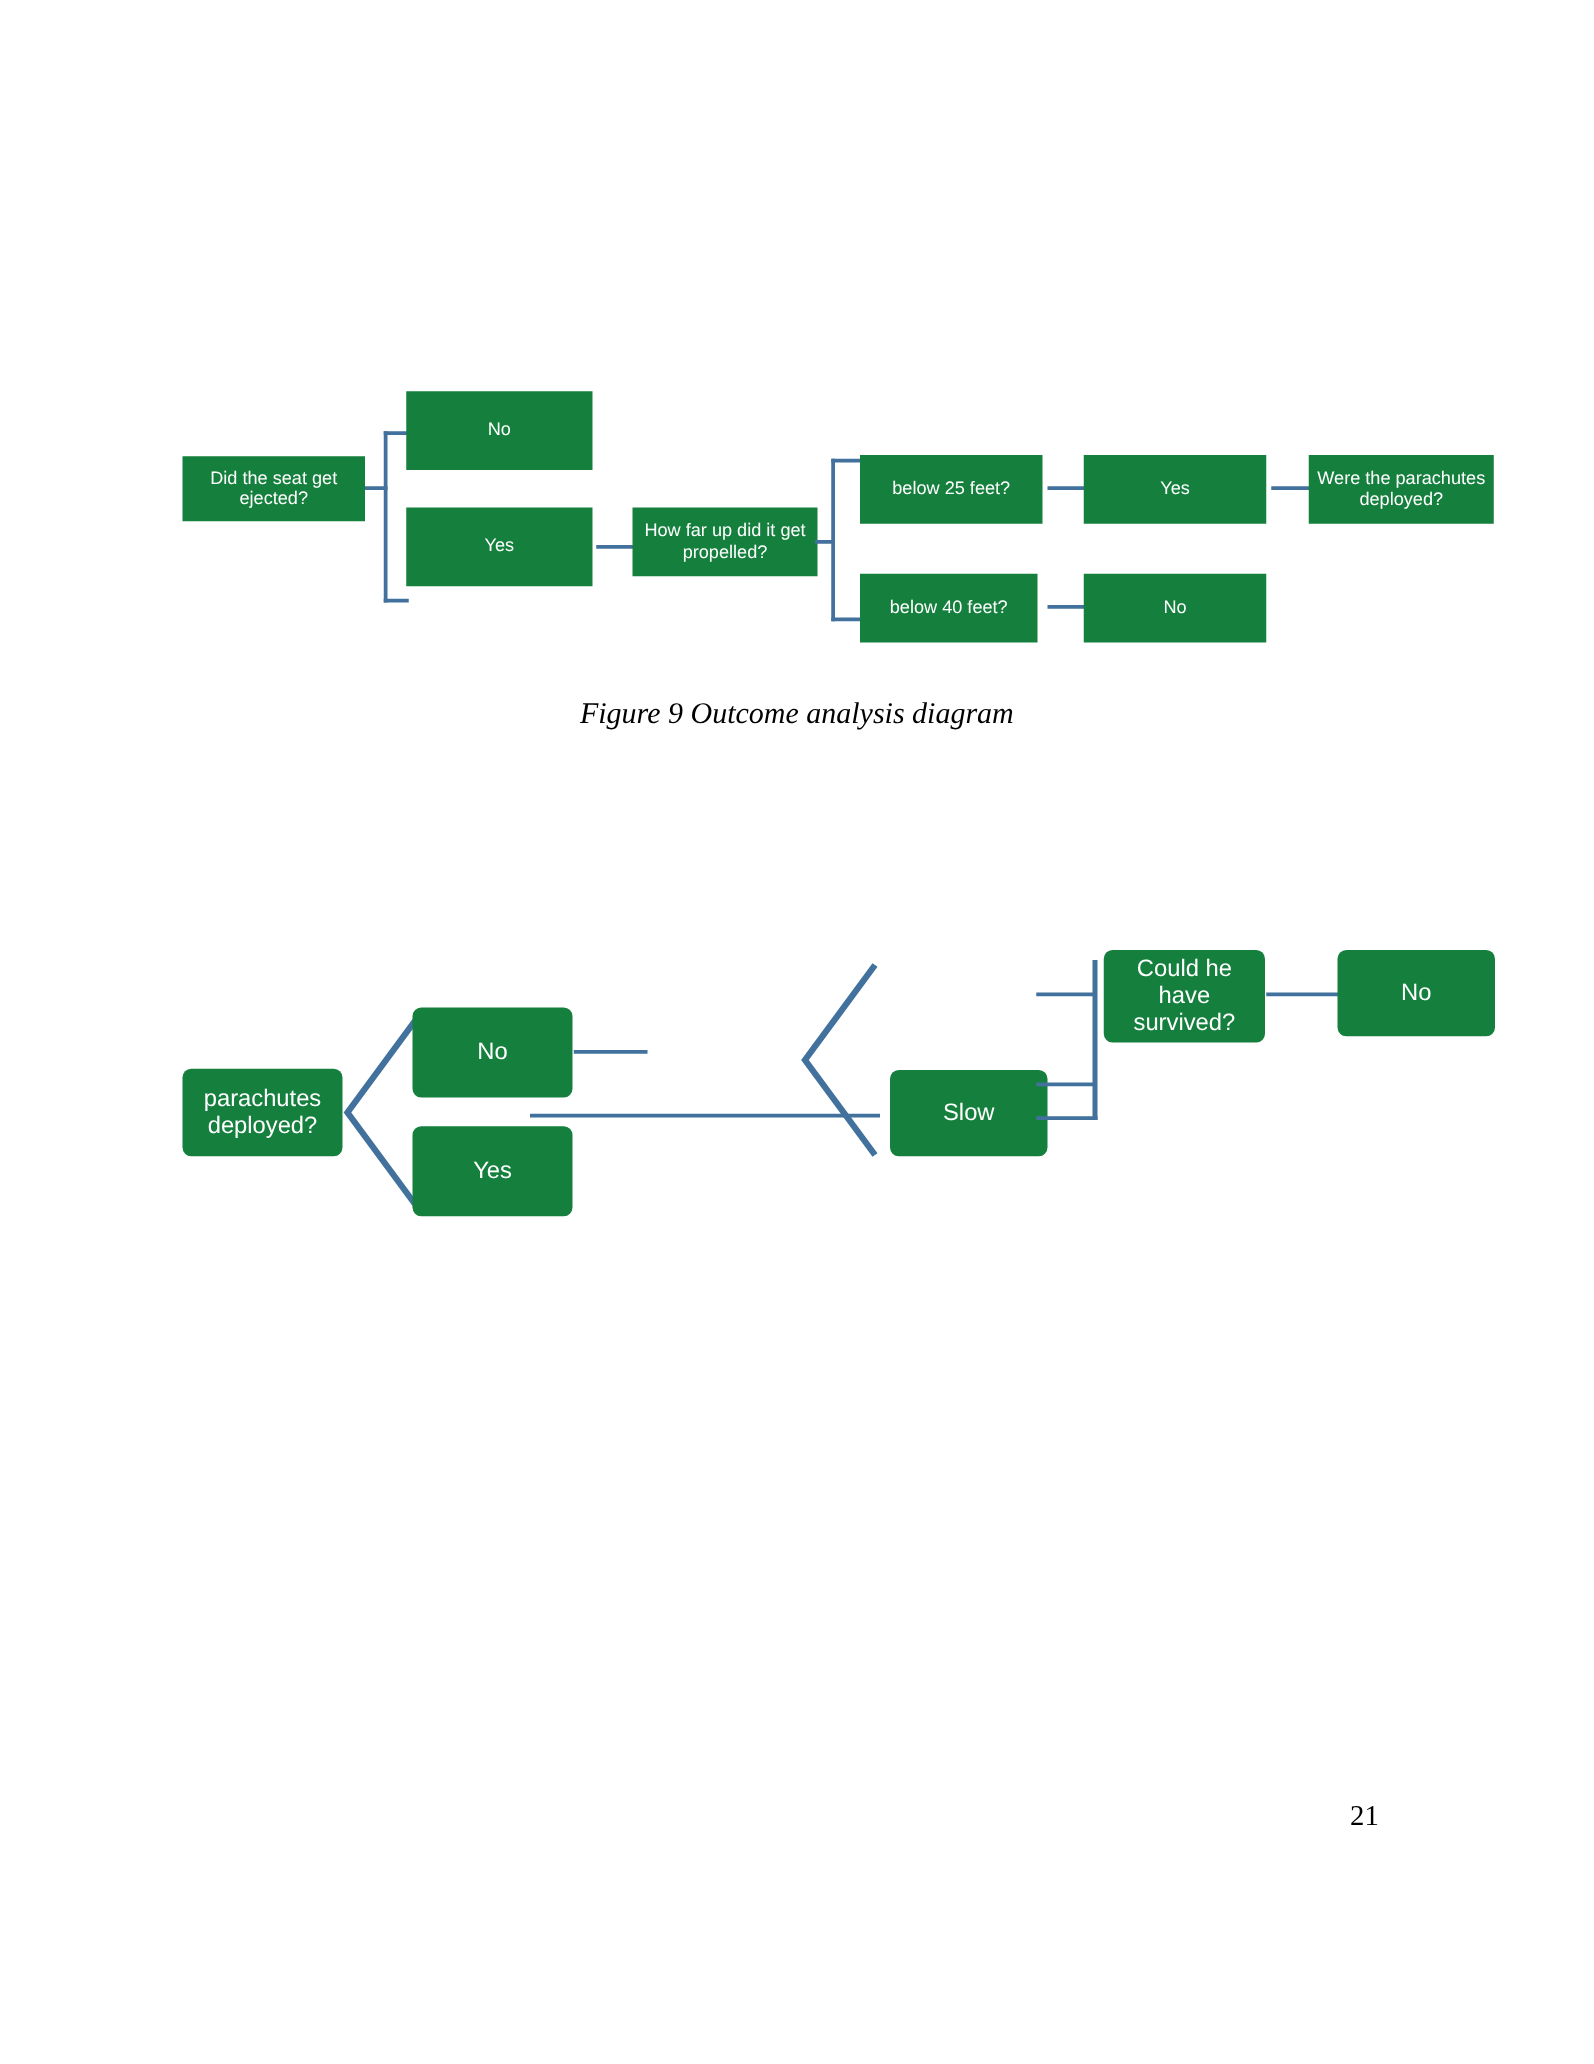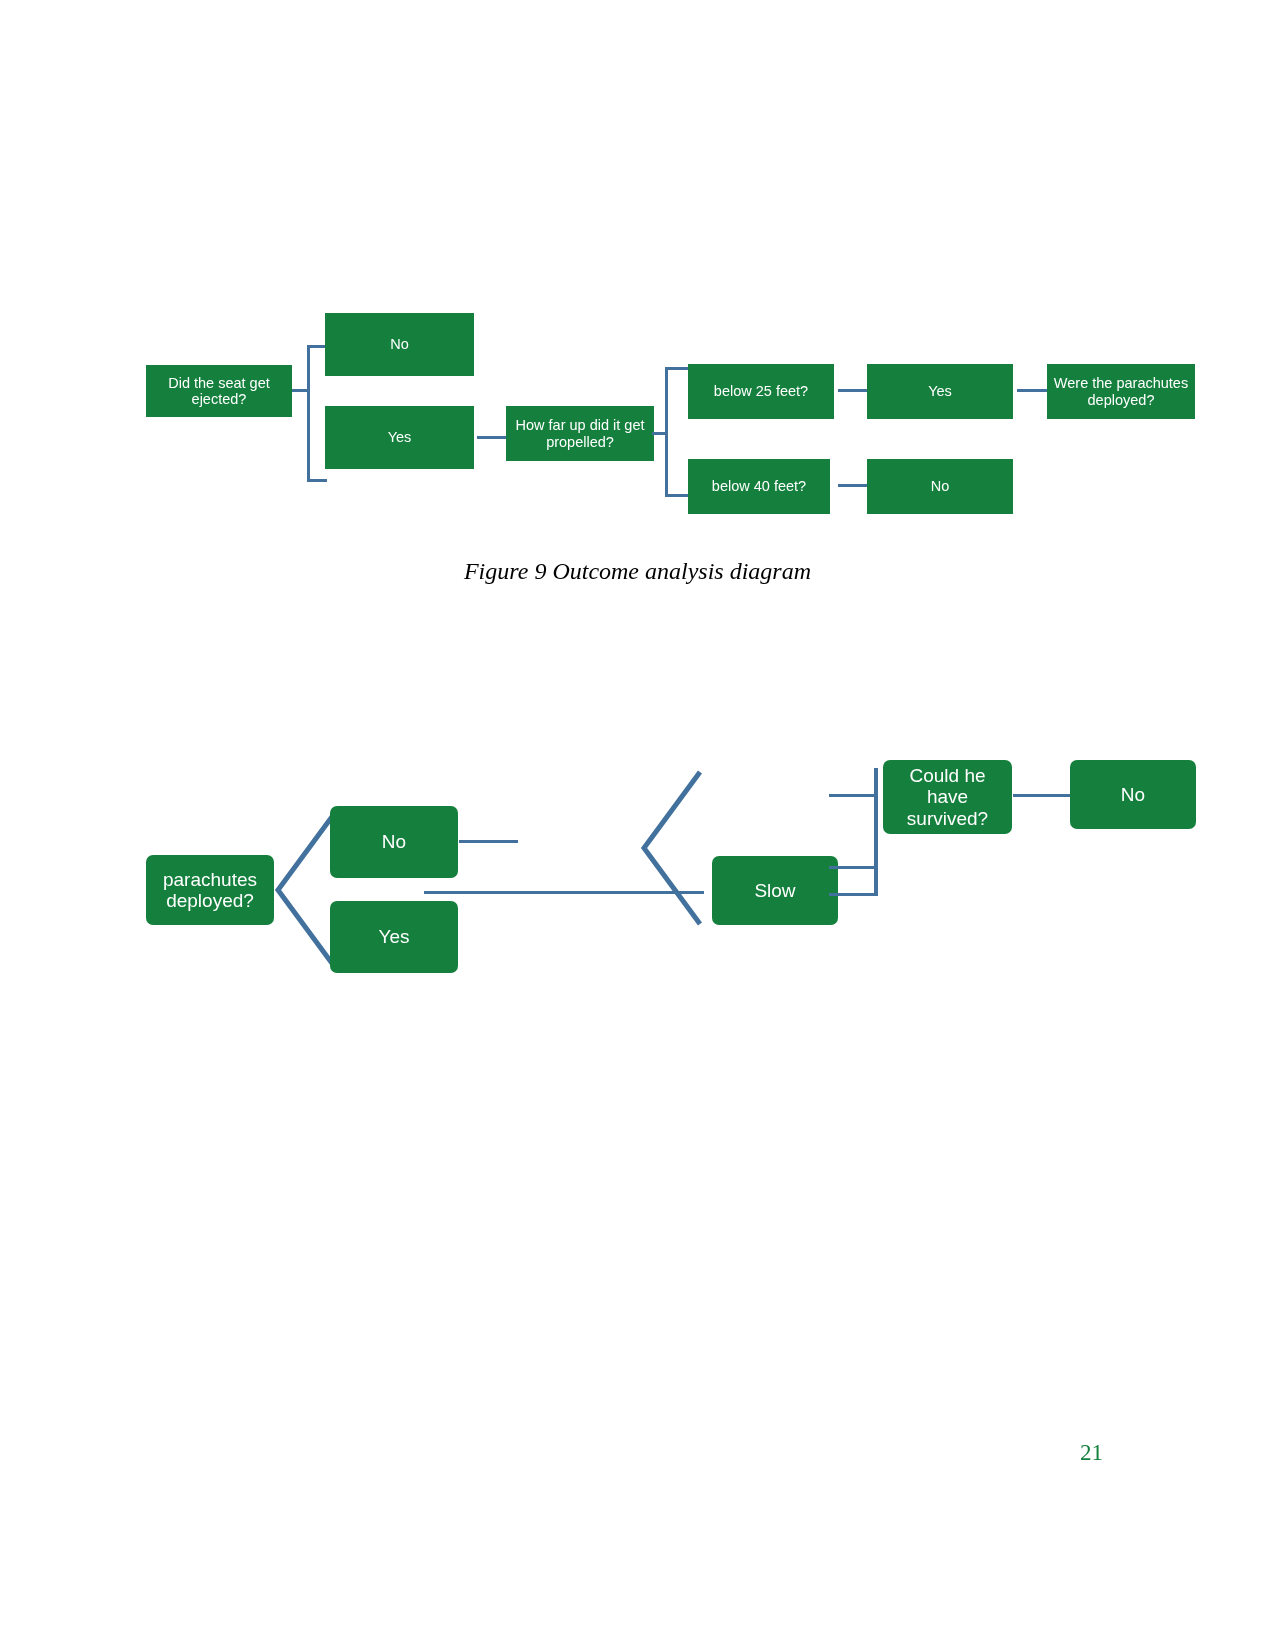--- a/index.html
+++ b/index.html
@@ -66,21 +66,21 @@
     font-family: "Liberation Serif", serif;
     font-style: italic;
     font-size: 24px;
     color: #000000;
     left: 0;
   }
   .page-number {
     position: absolute;
     font-family: "Liberation Serif", serif;
     font-size: 23px;
-    color: #15803d;
+    color: #000000;
     right: 172px;
     top: 1440px;
   }
   .fig-wrap { position: absolute; left: 0; top: 0; width: 100%; height: 100%; }
 </style>
 </head>
 <body>
 
 <div class="page">
 

